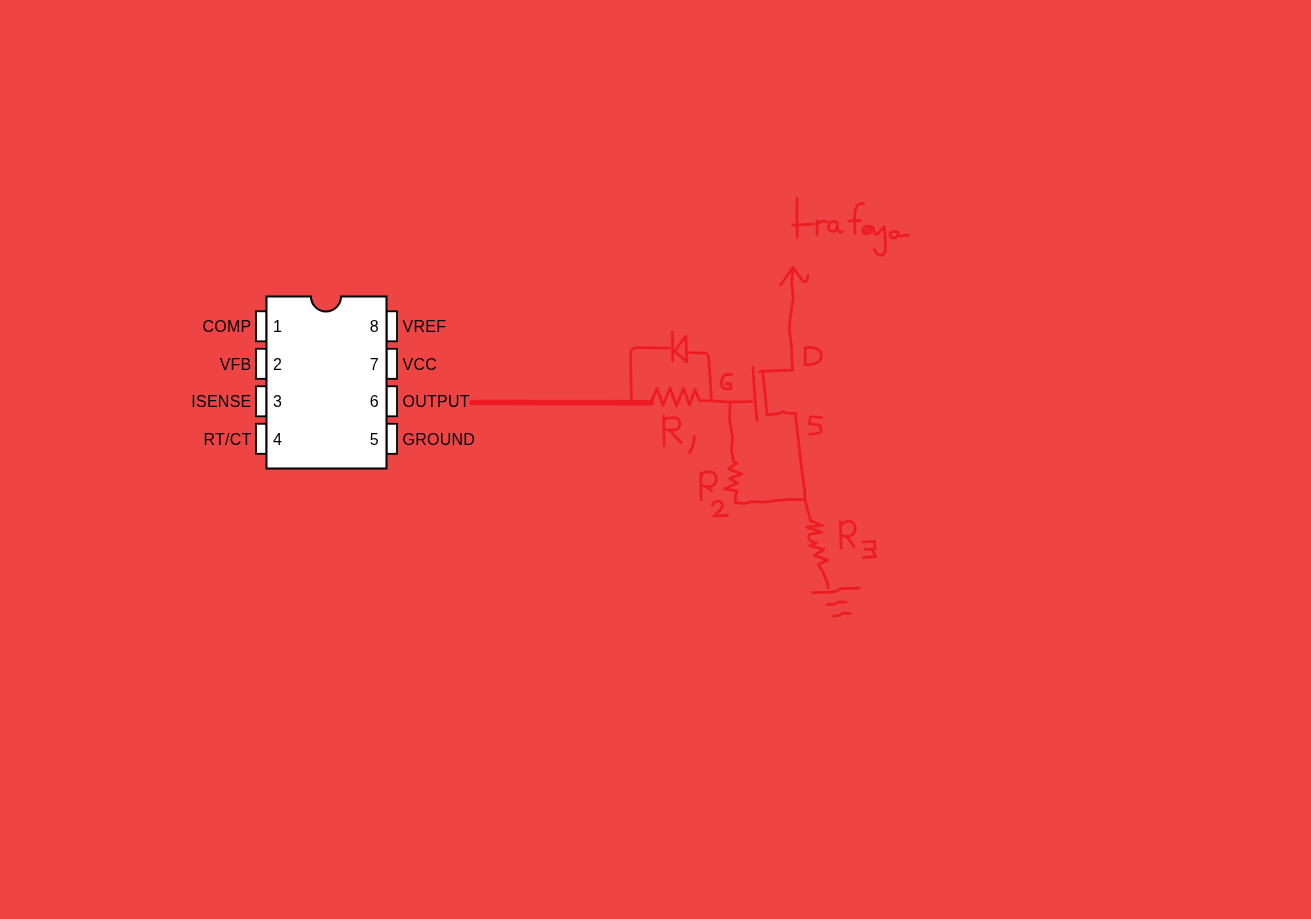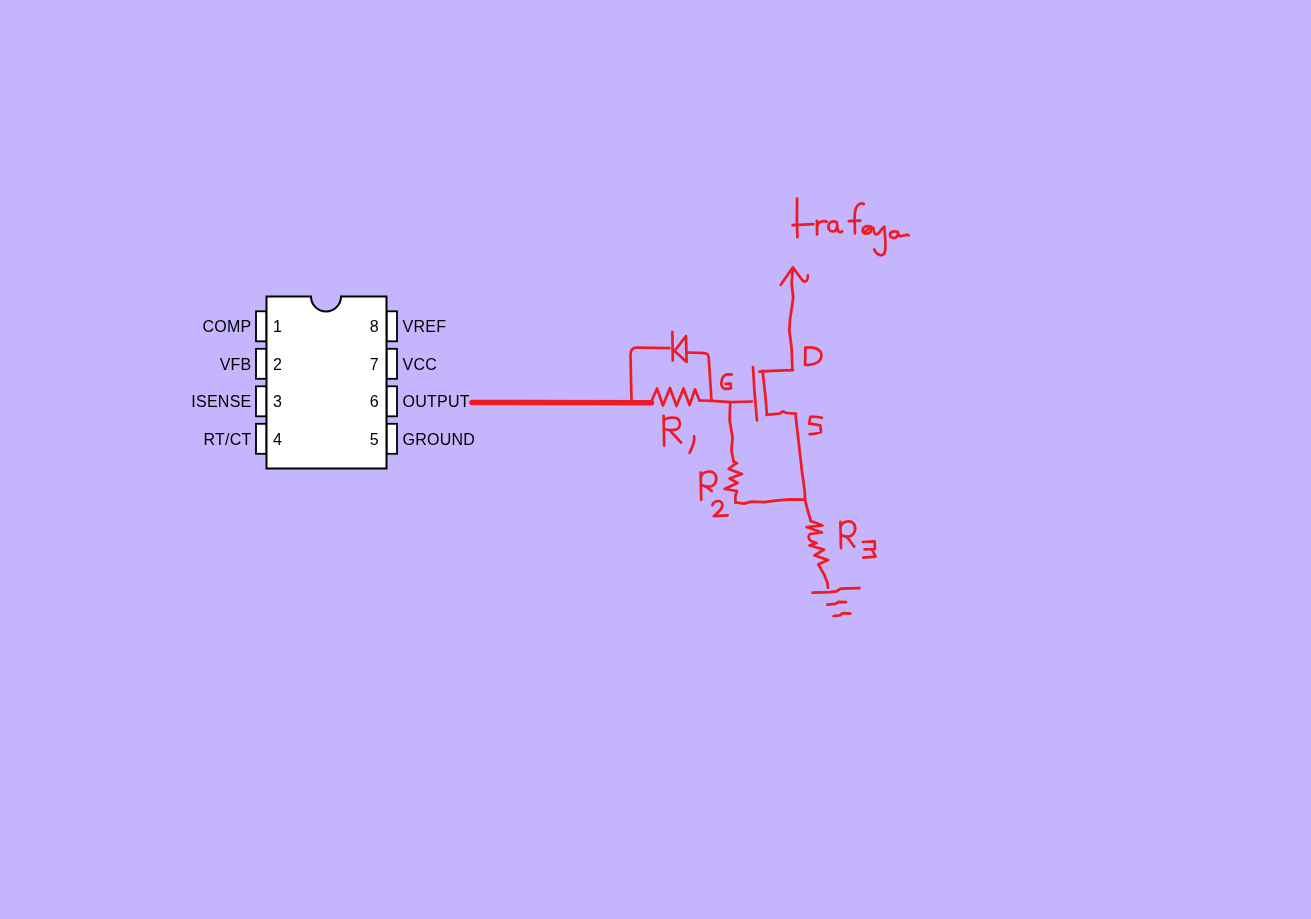--- a/index.html
+++ b/index.html
@@ -1,20 +1,20 @@
 <!DOCTYPE html>
 <html><head>
 <meta charset="utf-8">
 <style>
   html, body { margin: 0; padding: 0; background: #ffffff; }
   .canvas {
     position: relative;
     width: 1311px;
     height: 919px;
-    background: #c4b5fd;
+    background: #ef4444;
     overflow: hidden;
     font-family: "Liberation Sans", sans-serif;
   }
   svg { position: absolute; left: 0; top: 0; }
   .ic-outline { fill: #ffffff; stroke: #000000; stroke-width: 2; }
   .ic-pin { fill: #ffffff; stroke: #000000; stroke-width: 1.8; }
   .ic-text { font-family: "Liberation Sans", sans-serif; font-size: 16px; letter-spacing: 0.25px; fill: #000000; }
   .ink { fill: none; stroke: #ed1c24; stroke-width: 2.7; stroke-linecap: round; stroke-linejoin: round; }
   .ink-thick { fill: none; stroke: #ed1c24; stroke-width: 5.5; stroke-linecap: round; stroke-linejoin: round; }
 </style>

